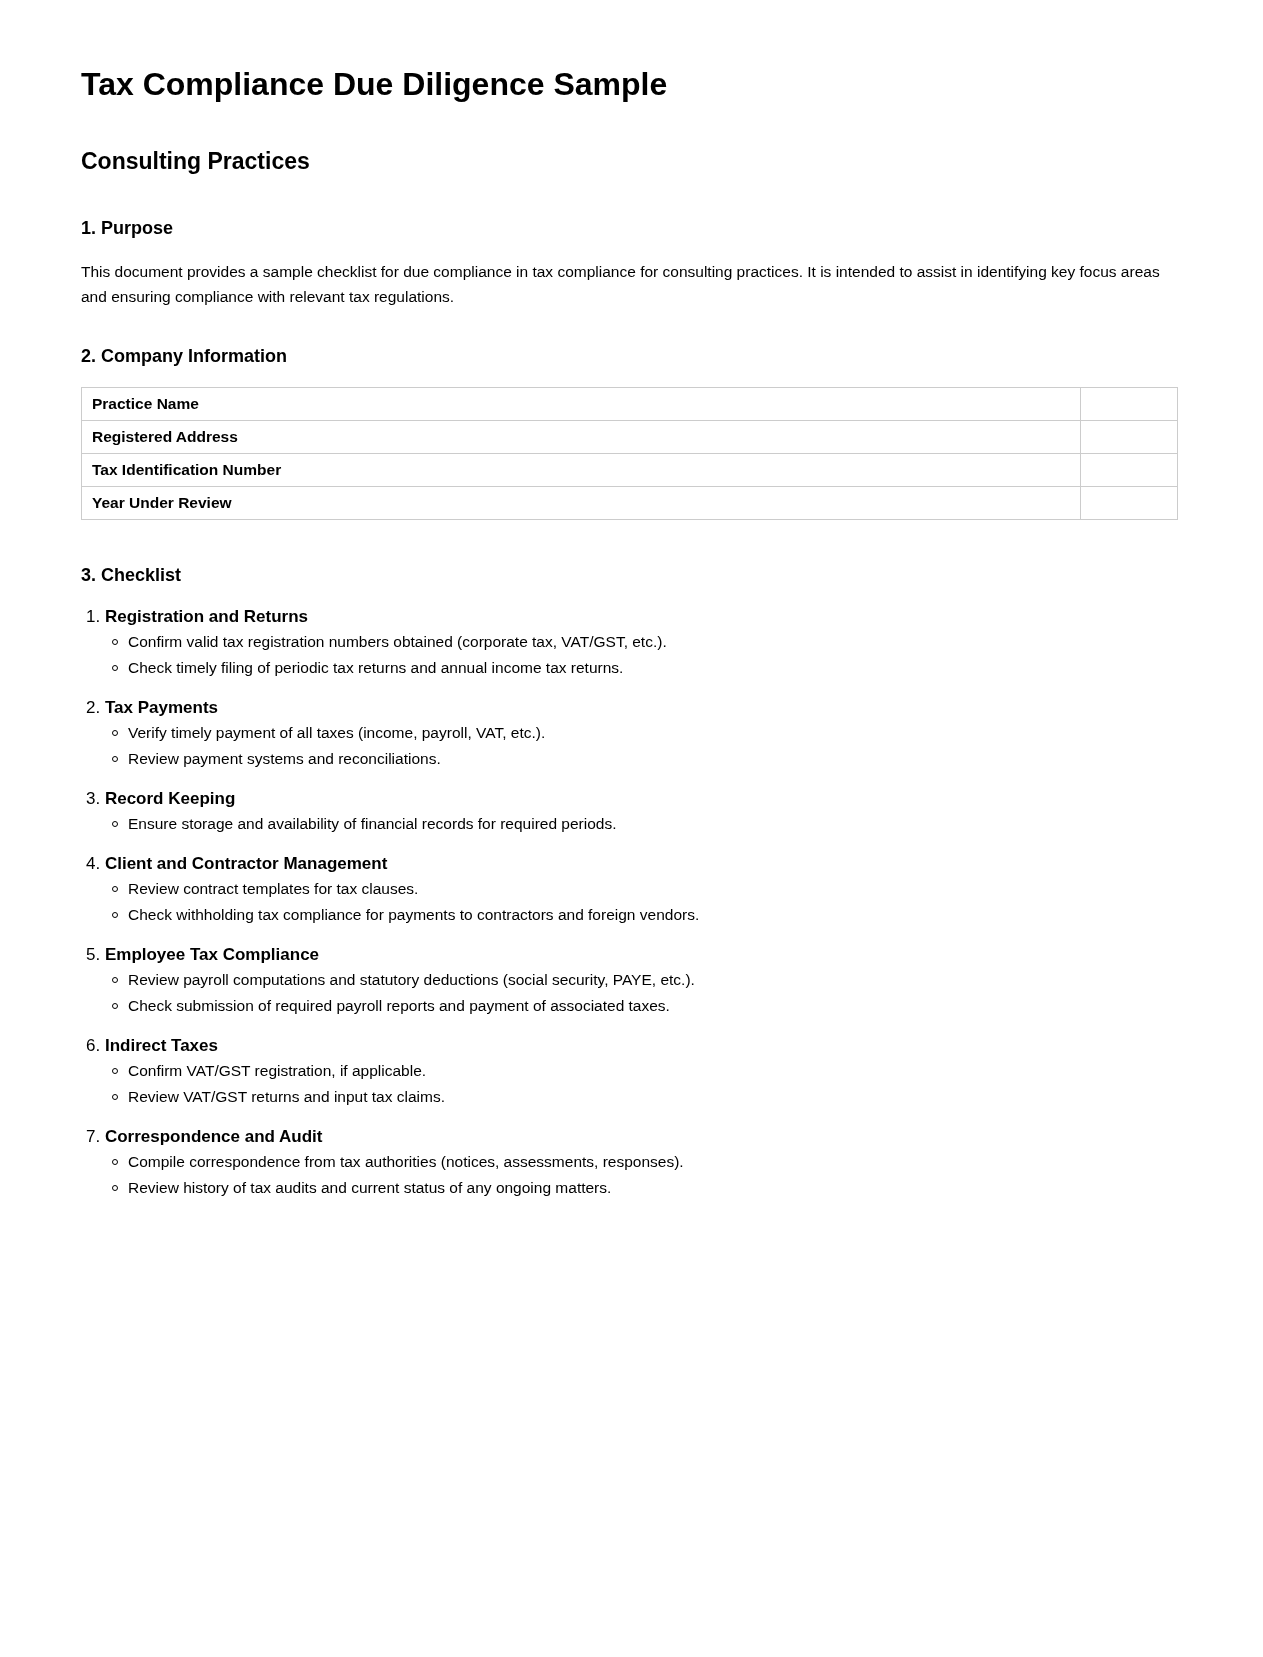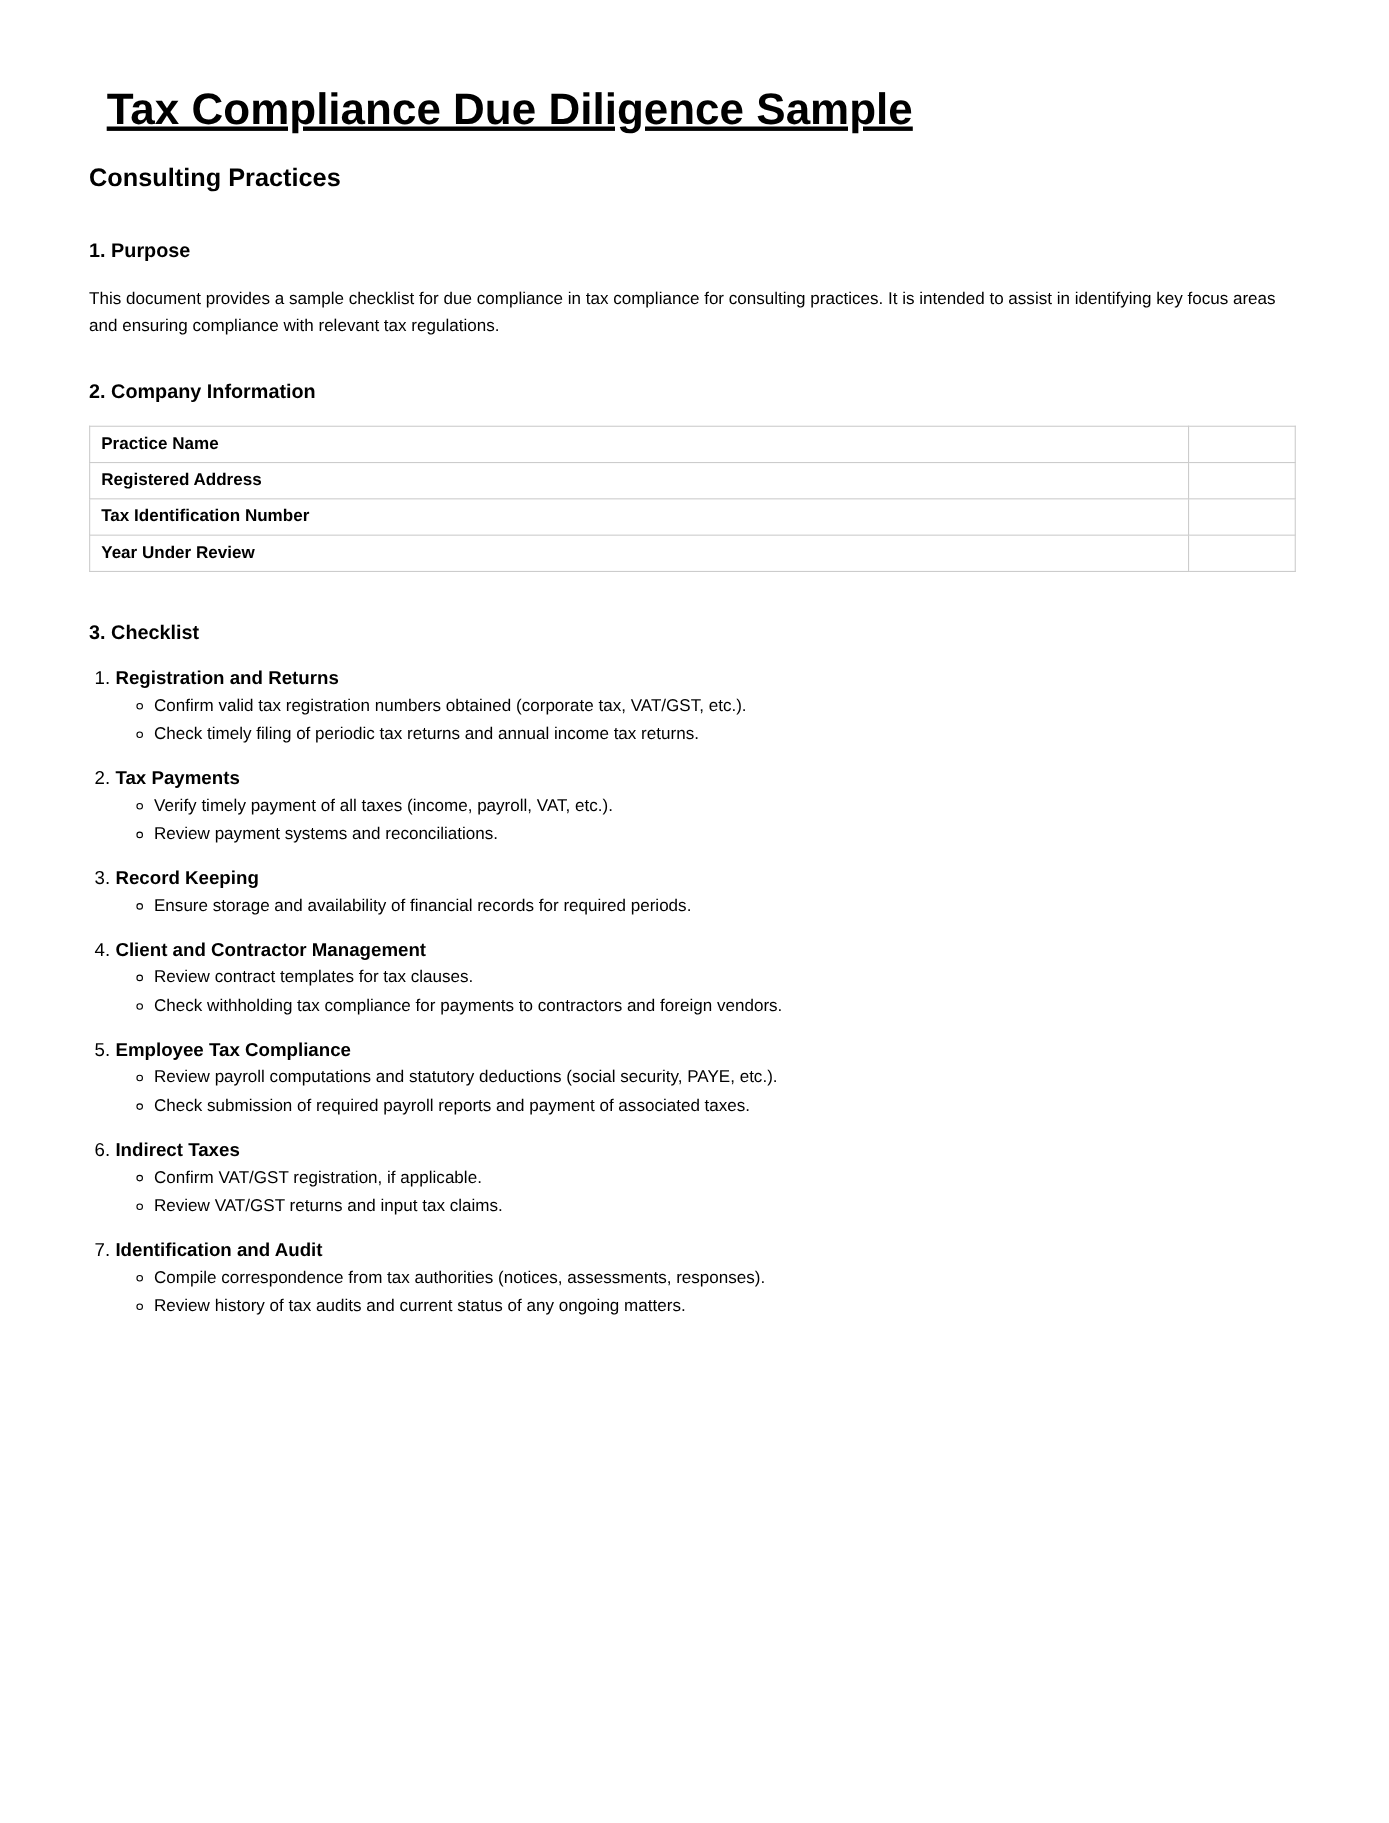--- a/index.html
+++ b/index.html
@@ -4,22 +4,22 @@
 <style>
   html, body { margin: 0; padding: 0; background: #ffffff; }
   body {
     width: 1263px; height: 1657px;
     font-family: "Liberation Sans", sans-serif;
     color: #000000;
     position: relative;
   }
   .page { position: absolute; left: 81px; top: 0; width: 1097px; }
   h1 {
-    font-size: 40px; font-weight: bold; margin: 16px;
-    position: absolute; top: 64px; left: 0; line-height: 40px; white-space: nowrap; text-decoration: underline;
+    font-size: 32px; font-weight: bold; margin: 0;
+    position: absolute; top: 64px; left: 0; line-height: 40px; white-space: nowrap;
   }
   h2 {
     font-size: 23px; font-weight: bold; margin: 0;
     position: absolute; top: 146px; left: 0; line-height: 30px;
   }
   h3 {
     font-size: 18px; font-weight: bold; margin: 0; line-height: 24px;
     position: absolute; left: 0;
   }
   .purpose-h { top: 216px; }
@@ -41,21 +41,21 @@
   .checklist {
     position: absolute; top: 605px; left: 0; width: 1097px;
     margin: 0; padding: 0; list-style: none;
   }
   .checklist > li { margin: 0 0 15px 0; }
   .item-head { font-size: 17px; line-height: 24px; padding-left: 5px; }
   .item-num { font-weight: normal; }
   .item-title { font-weight: bold; }
   .sub { list-style: none; margin: 0; padding: 0 0 0 47px; }
   .sub li {
-    font-size: 15.5px; line-height: 26px; position: relative; padding-left: 0; margin-left: 12px;
+    font-size: 15.5px; line-height: 26px; position: relative; padding-left: 0;
   }
   .bullet {
     position: absolute; left: -16px; top: 10px;
     width: 6px; height: 6px; border: 1.2px solid #000; border-radius: 50%; box-sizing: border-box;
   }
 </style>
 </head>
 <body>
 
 <div class="page">
@@ -124,20 +124,20 @@
       </ul>
     </li>
     <li>
       <div class="item-head"><span class="item-num">6.</span> <span class="item-title">Indirect Taxes</span></div>
       <ul class="sub">
         <li><span class="bullet"></span><span>Confirm VAT/GST registration, if applicable.</span></li>
         <li><span class="bullet"></span><span>Review VAT/GST returns and input tax claims.</span></li>
       </ul>
     </li>
     <li>
-      <div class="item-head"><span class="item-num">7.</span> <span class="item-title">Identification and Audit</span></div>
+      <div class="item-head"><span class="item-num">7.</span> <span class="item-title">Correspondence and Audit</span></div>
       <ul class="sub">
         <li><span class="bullet"></span><span>Compile correspondence from tax authorities (notices, assessments, responses).</span></li>
         <li><span class="bullet"></span><span>Review history of tax audits and current status of any ongoing matters.</span></li>
       </ul>
     </li>
   </ol>
 </div>
 
 </body></html>

